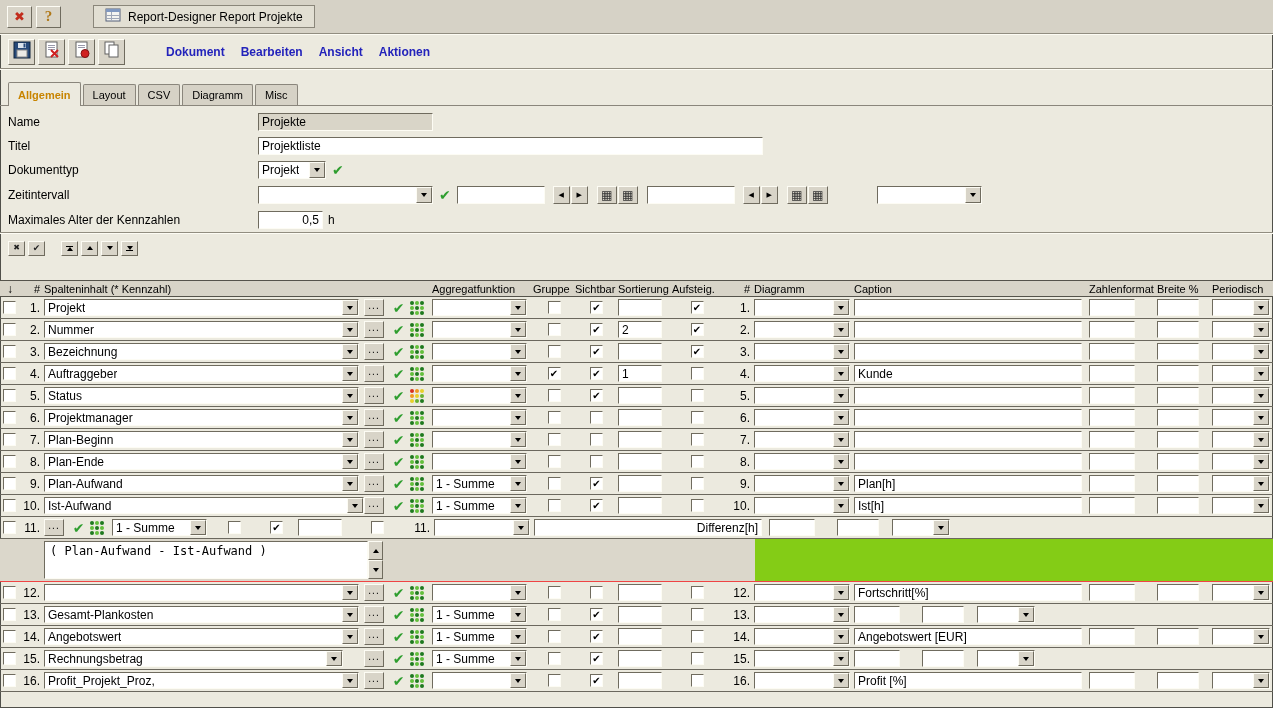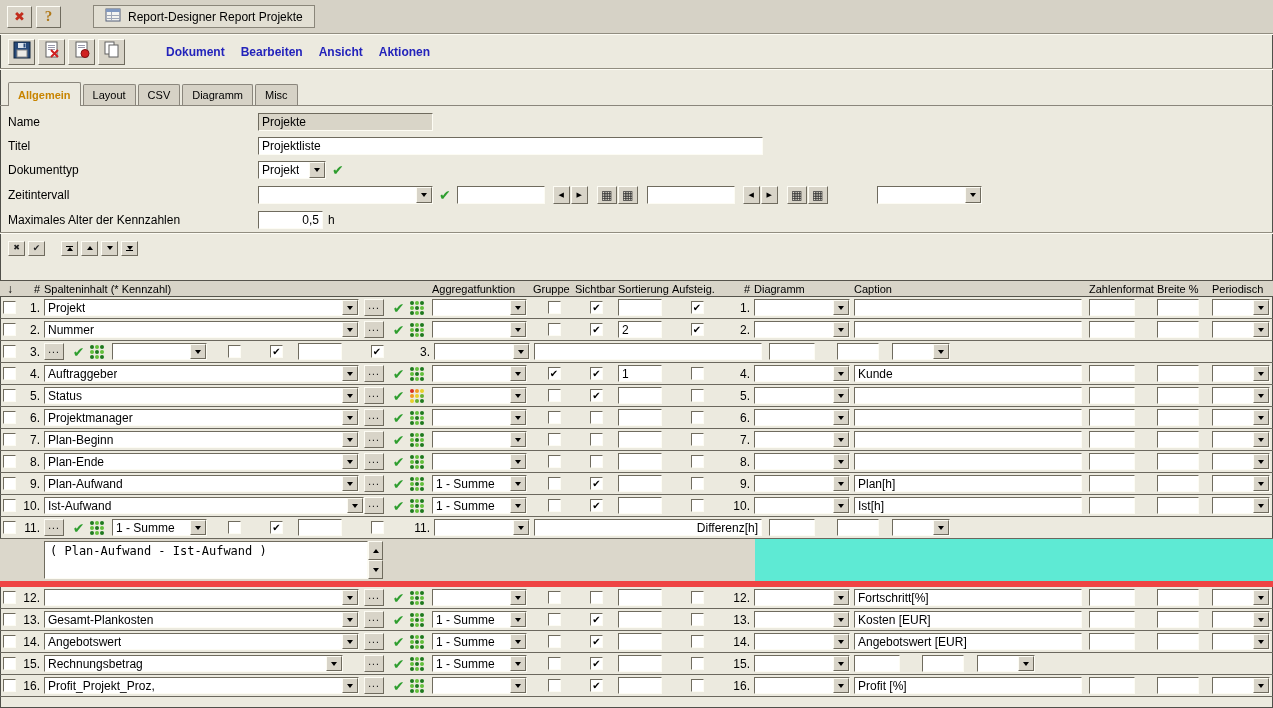--- a/index.html
+++ b/index.html
@@ -72,21 +72,21 @@
   .sorticon{font-size:12px;font-weight:bold;margin:0 auto}
   .trow{display:flex;align-items:center;height:22px;border-bottom:1px solid #6b685e}
   .tsel{height:17px}
   .tin{height:17px}
   .cb{width:13px;height:13px;background:#fff;border:1px solid;border-color:#6f6b5e #fdfcf4 #fdfcf4 #6f6b5e;display:inline-flex;align-items:center;justify-content:center;font-size:10px;line-height:1;color:#000;margin-left:3px}
   .ctr .cb{margin-left:0}
   .dots-btn{width:20px;height:17px;font-size:10px;letter-spacing:1px;padding-bottom:4px}
   .gridicon{display:inline-grid;grid-template-columns:repeat(3,4px);grid-auto-rows:4px;gap:1px}
   .gridicon i{display:block;border-radius:50%}
 
-  .formula-row{display:flex;border-bottom:6px solid #ef4444;background:#5eead4}
+  .formula-row{display:flex;border-bottom:1px solid #ef4444;background:#84cc16}
   .formula-bg{width:755px;background:#dbd7cb;display:flex;align-items:flex-start;padding:2px 0 2px 44px}
   .formula-box{width:324px;height:38px;background:#fff;border:1px solid;border-color:#6f6b5e #fdfcf4 #fdfcf4 #6f6b5e;font:12px "DejaVu Sans Mono","Liberation Mono",monospace;padding:2px 5px;overflow:hidden;white-space:pre}
   .spin{display:flex;flex-direction:column}
   .spin-btn{width:15px;height:19px}
 </style>
 </head>
 <body>
 
 <div class="window">
 
@@ -432,20 +432,28 @@
                 <i class="tri"></i>
               </span>
             </div>
           </span>
         </div>
         <div class="trow">
           <span class="cell c-sel">
             <span class="cb"></span>
           </span>
           <span class="cell c-num num">3.</span>
+          <span class="cell c-content">
+            <div class="select tsel" style="width: 315px;">
+              <span class="sel-val">Bezeichnung</span>
+              <span class="sel-arrow btn3d">
+                <i class="tri"></i>
+              </span>
+            </div>
+          </span>
           <span class="cell c-dots">
             <button class="btn3d dots-btn">...</button>
           </span>
           <span class="cell c-chk ctr">
             <span class="okcheck">✔</span>
           </span>
           <span class="cell c-grid">
             <span class="gridicon">
               <i style="background: rgb(31, 122, 31);"></i>
               <i style="background: rgb(99, 191, 60);"></i>
@@ -1275,23 +1283,20 @@
           </span>
           <span class="cell c-num2 num">13.</span>
           <span class="cell c-diag">
             <div class="select tsel" style="width: 96px;">
               <span class="sel-val"></span>
               <span class="sel-arrow btn3d">
                 <i class="tri"></i>
               </span>
             </div>
           </span>
-          <span class="cell c-cap">
-            <input class="inp tin" type="text" value="Kosten [EUR]" style="width: 228px;">
-          </span>
           <span class="cell c-zf">
             <input class="inp tin" type="text" style="width: 46px;">
           </span>
           <span class="cell c-br">
             <input class="inp tin" type="text" style="width: 42px;">
           </span>
           <span class="cell c-per">
             <div class="select tsel" style="width: 58px;">
               <span class="sel-val"></span>
               <span class="sel-arrow btn3d">

